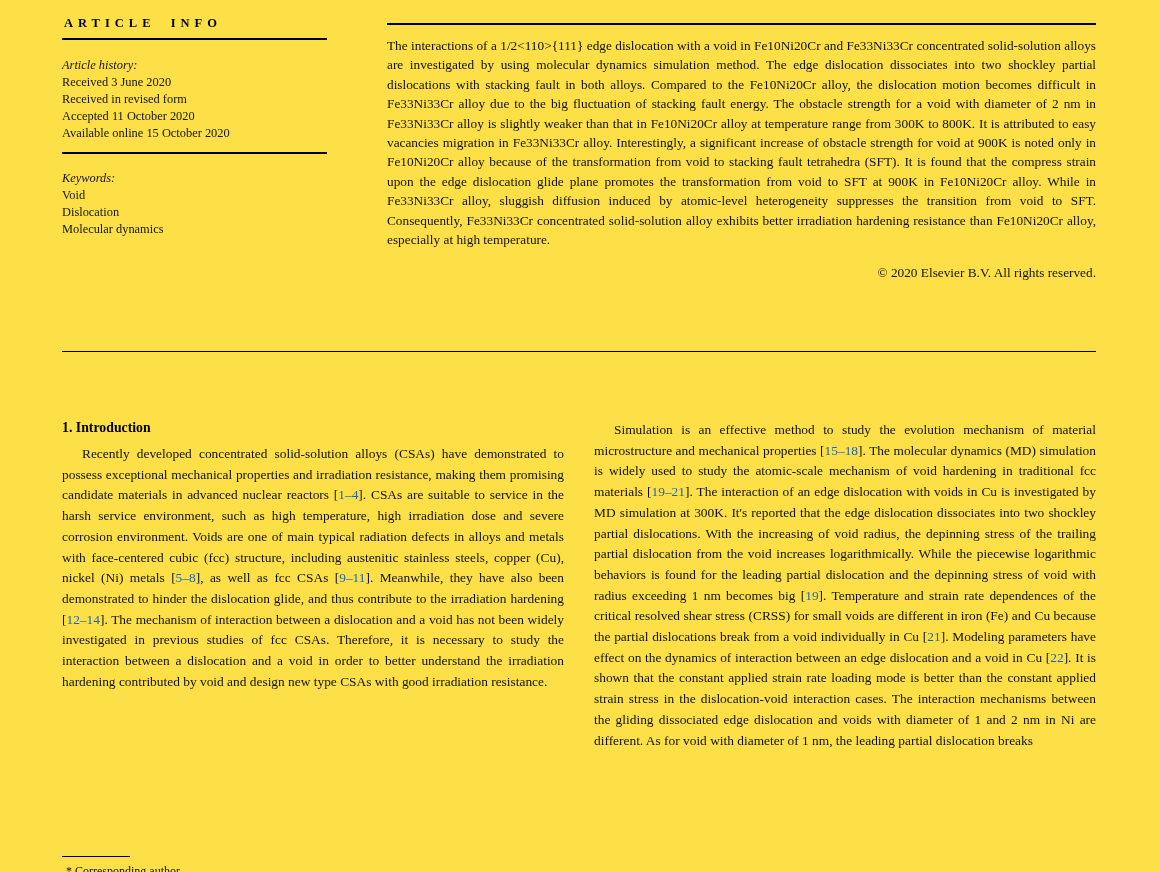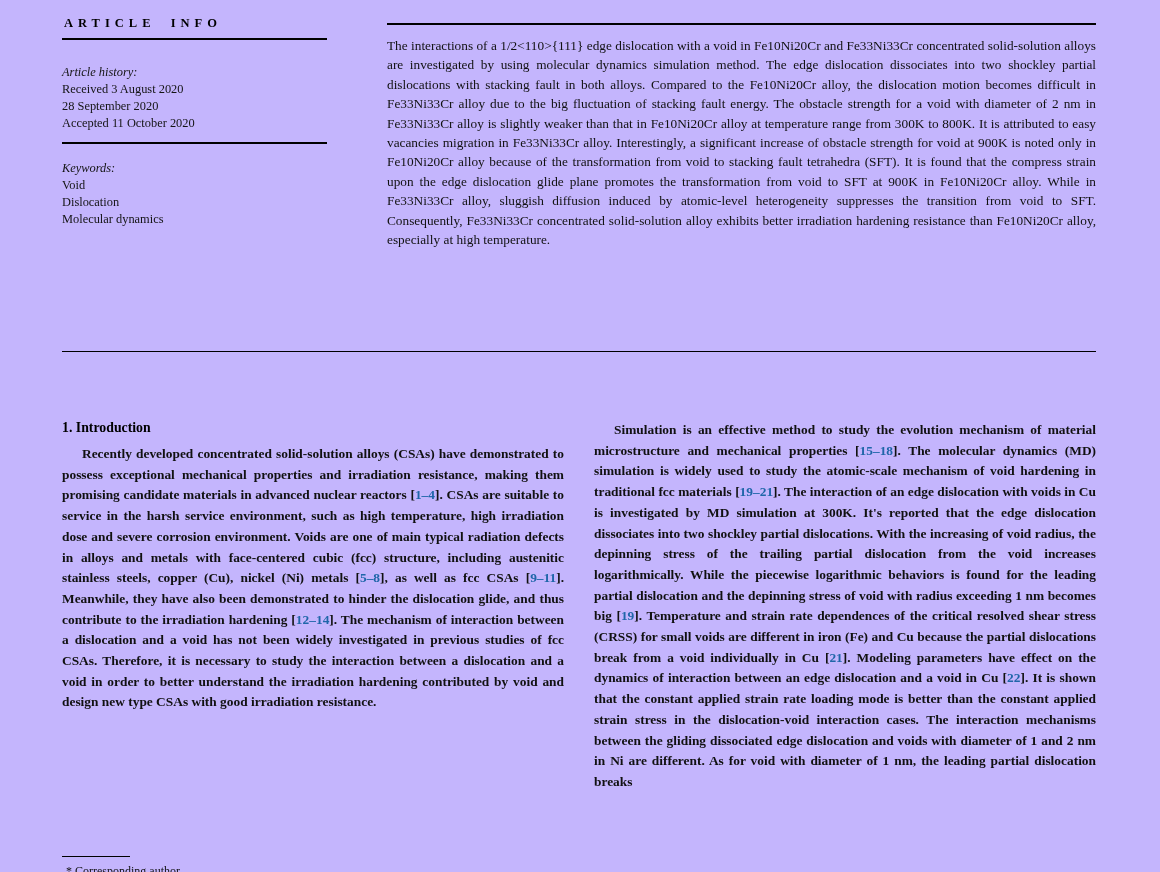--- a/index.html
+++ b/index.html
@@ -1,41 +1,41 @@
 <!DOCTYPE html>
 <html><head>
 <meta charset="utf-8">
 <style>
   html,body{margin:0;padding:0;background:#ffffff;}
   .page{
     position:relative;
     width:1160px;height:872px;
     overflow:hidden;
-    background:#c4b5fd;
+    background:#fde047;
     font-family:"Liberation Serif", serif;
     color:#141414;
   }
   
   .top{
     position:absolute;left:62px;top:16px;width:1034px;
     display:flex;
   }
   .info-col{width:265px;flex:none;margin-right:60px;}
   .abs-col{flex:1;min-width:0;}
   .col-head{
     font-weight:bold;
     font-size:12.5px;
     letter-spacing:5px;
     word-spacing:7px;
     color:#000;
     padding-left:2px;
   }
   .head-rule{height:2px;background:#000;margin-top:7px;}
   .mid-rule{height:1.5px;background:#000;margin-top:10px;}
-  .info-body{font-size:12.4px;line-height:17px;margin-top:24px;}
+  .info-body{font-size:12.4px;line-height:17px;margin-top:17px;}
   .ital{font-style:italic;}
   .info-line{white-space:nowrap;}
   .kw-block{margin-top:16px;}
   .abs-text{
     font-size:13.3px;line-height:19.4px;
     text-align:justify;
     margin-top:11px;
     color:#111;
   }
   .abs-copy{
@@ -57,21 +57,20 @@
   .sec-head{
     font-size:13.8px;font-weight:bold;color:#000;
     margin:0;padding:0;
   }
   .para{
     font-size:13.4px;line-height:20.7px;
     text-align:justify;
     margin:0;
     color:#111;
     text-indent:20px;
-    font-weight:bold;
   }
   .body-col.left .para{margin-top:8px;}
   .cite{cursor:pointer;}
   
   .footnotes{
     position:absolute;left:62px;top:856px;width:320px;
     font-size:12px;line-height:16.5px;color:#111;
   }
   .foot-rule{width:68px;height:1px;background:#000;margin-bottom:6px;}
   .foot-line{padding-left:4px;}
@@ -81,36 +80,38 @@
 
 <div class="page">
 
   <div class="top">
 
     <div class="info-col">
       <div class="col-head">ARTICLE INFO</div>
       <div class="head-rule"></div>
       <div class="info-body">
         <div class="ital">Article history:</div>
-        <div class="info-line">Received 3 August 2020</div>
-        <div class="info-line">28 September 2020</div>
+        <div class="info-line">Received 3 June 2020</div>
+        <div class="info-line">Received in revised form</div>
         <div class="info-line">Accepted 11 October 2020</div>
+        <div class="info-line">Available online 15 October 2020</div>
       </div>
       <div class="mid-rule"></div>
       <div class="info-body kw-block">
         <div class="ital">Keywords:</div>
         <div class="info-line">Void</div>
         <div class="info-line">Dislocation</div>
         <div class="info-line">Molecular dynamics</div>
       </div>
     </div>
 
     <div class="abs-col">
       <div class="head-rule"></div>
       <p class="abs-text">The interactions of a 1/2&lt;110&gt;{111} edge dislocation with a void in Fe10Ni20Cr and Fe33Ni33Cr concentrated solid-solution alloys are investigated by using molecular dynamics simulation method. The edge dislocation dissociates into two shockley partial dislocations with stacking fault in both alloys. Compared to the Fe10Ni20Cr alloy, the dislocation motion becomes difficult in Fe33Ni33Cr alloy due to the big fluctuation of stacking fault energy. The obstacle strength for a void with diameter of 2 nm in Fe33Ni33Cr alloy is slightly weaker than that in Fe10Ni20Cr alloy at temperature range from 300K to 800K. It is attributed to easy vacancies migration in Fe33Ni33Cr alloy. Interestingly, a significant increase of obstacle strength for void at 900K is noted only in Fe10Ni20Cr alloy because of the transformation from void to stacking fault tetrahedra (SFT). It is found that the compress strain upon the edge dislocation glide plane promotes the transformation from void to SFT at 900K in Fe10Ni20Cr alloy. While in Fe33Ni33Cr alloy, sluggish diffusion induced by atomic-level heterogeneity suppresses the transition from void to SFT. Consequently, Fe33Ni33Cr concentrated solid-solution alloy exhibits better irradiation hardening resistance than Fe10Ni20Cr alloy, especially at high temperature.</p>
+      <div class="abs-copy">© 2020 Elsevier B.V. All rights reserved.</div>
     </div>
 
   </div>
 
   <div class="full-rule"></div>
 
   <div class="body-area">
     <div class="body-col left">
       <h2 class="sec-head">1. Introduction</h2>
       <p class="para"><span>Recently developed concentrated solid-solution alloys (CSAs) have demonstrated to possess exceptional mechanical properties and irradiation resistance, making them promising candidate materials in advanced nuclear reactors [</span><span class="cite" style="color: rgb(31, 102, 169);">1–4</span><span>]. CSAs are suitable to service in the harsh service environment, such as high temperature, high irradiation dose and severe corrosion environment. Voids are one of main typical radiation defects in alloys and metals with face-centered cubic (fcc) structure, including austenitic stainless steels, copper (Cu), nickel (Ni) metals [</span><span class="cite" style="color: rgb(31, 102, 169);">5–8</span><span>], as well as fcc CSAs [</span><span class="cite" style="color: rgb(31, 102, 169);">9–11</span><span>]. Meanwhile, they have also been demonstrated to hinder the dislocation glide, and thus contribute to the irradiation hardening [</span><span class="cite" style="color: rgb(31, 102, 169);">12–14</span><span>]. The mechanism of interaction between a dislocation and a void has not been widely investigated in previous studies of fcc CSAs. Therefore, it is necessary to study the interaction between a dislocation and a void in order to better understand the irradiation hardening contributed by void and design new type CSAs with good irradiation resistance.</span></p>

